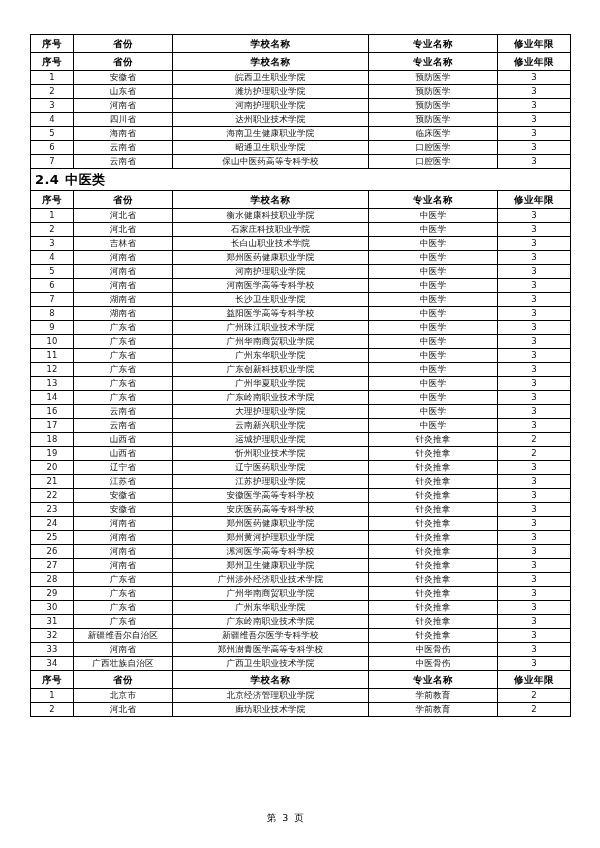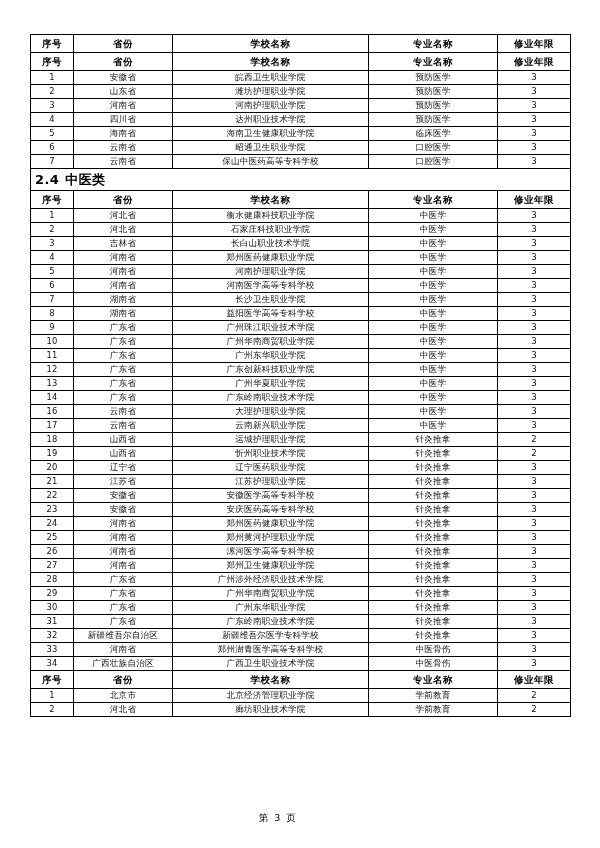--- a/index.html
+++ b/index.html
@@ -73,21 +73,21 @@
     font-weight: bold;
     font-size: 13px;
     letter-spacing: 0.4px;
     color: #000000;
   }
   .sec-num { font-family: "DejaVu Sans", "Liberation Sans", sans-serif; }
   .sec-gap { display: inline-block; width: 6px; }
 
   .footer {
     position: absolute;
-    left: 8px;
+    left: 16px;
     top: 812px;
     width: 540px;
     text-align: center;
     font-size: 9.5px;
     letter-spacing: 1.5px;
     color: #000000;
   }
 </style>
 </head>
 <body>

